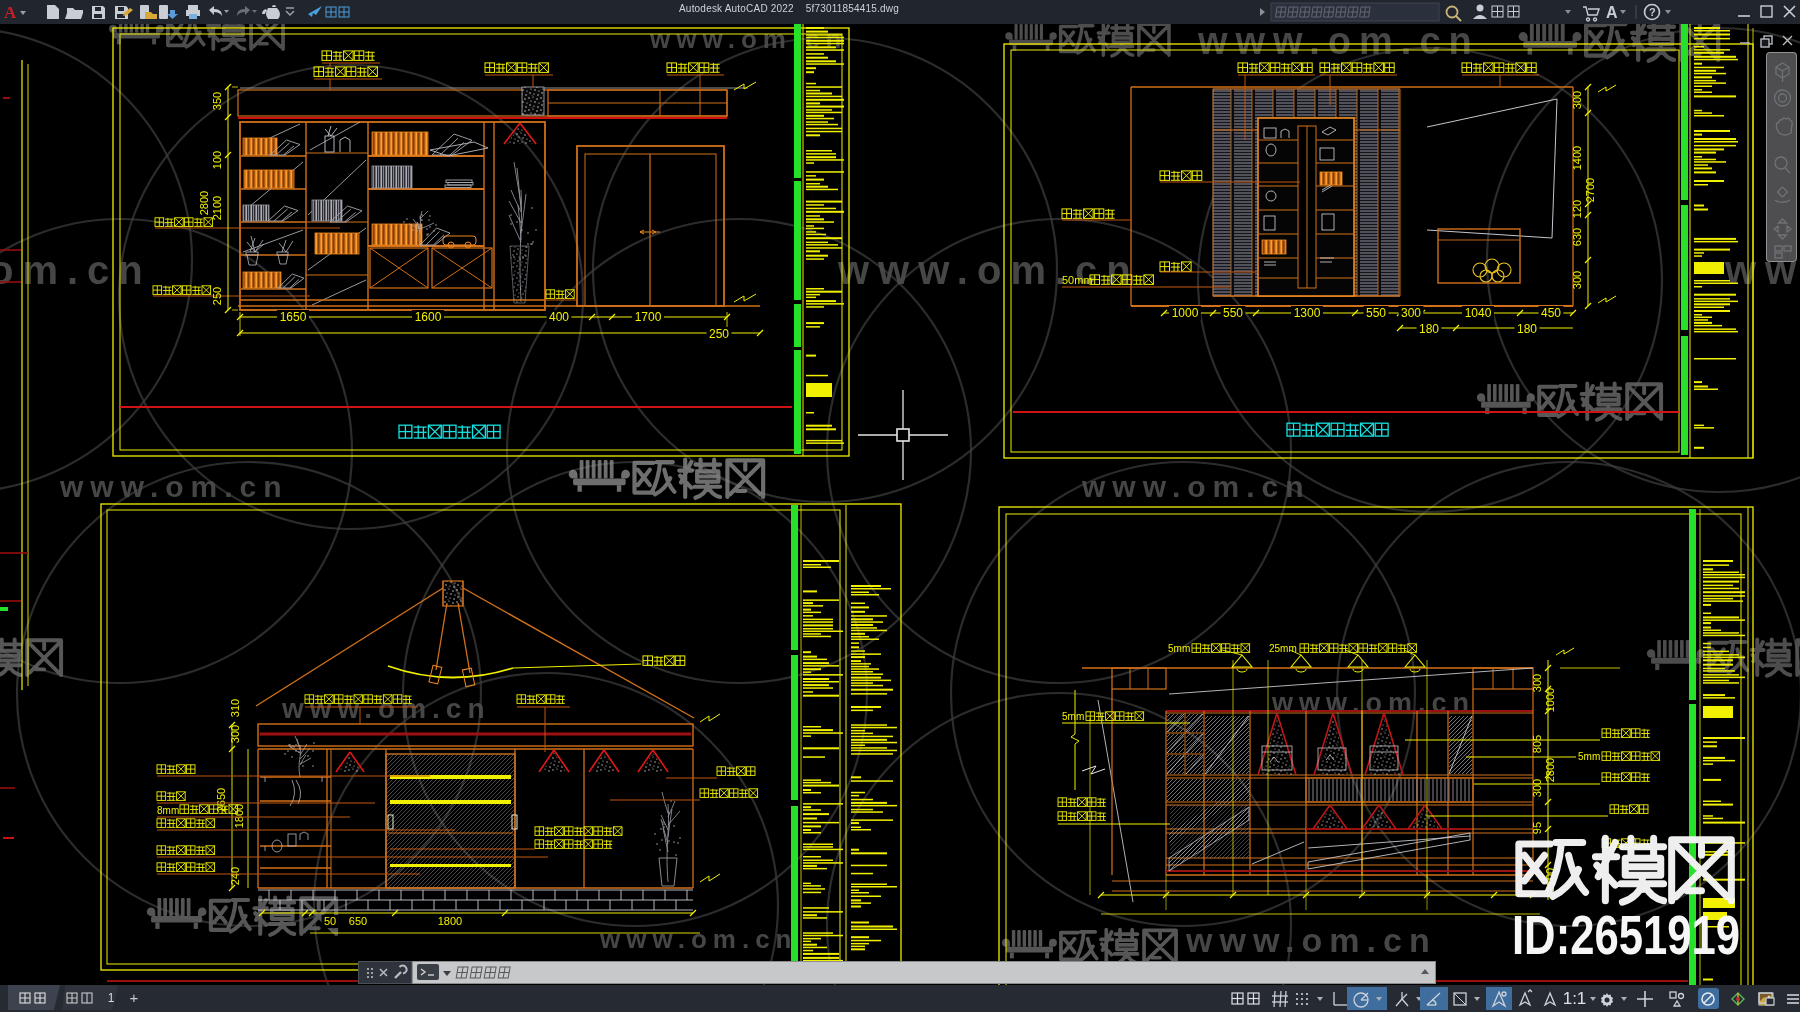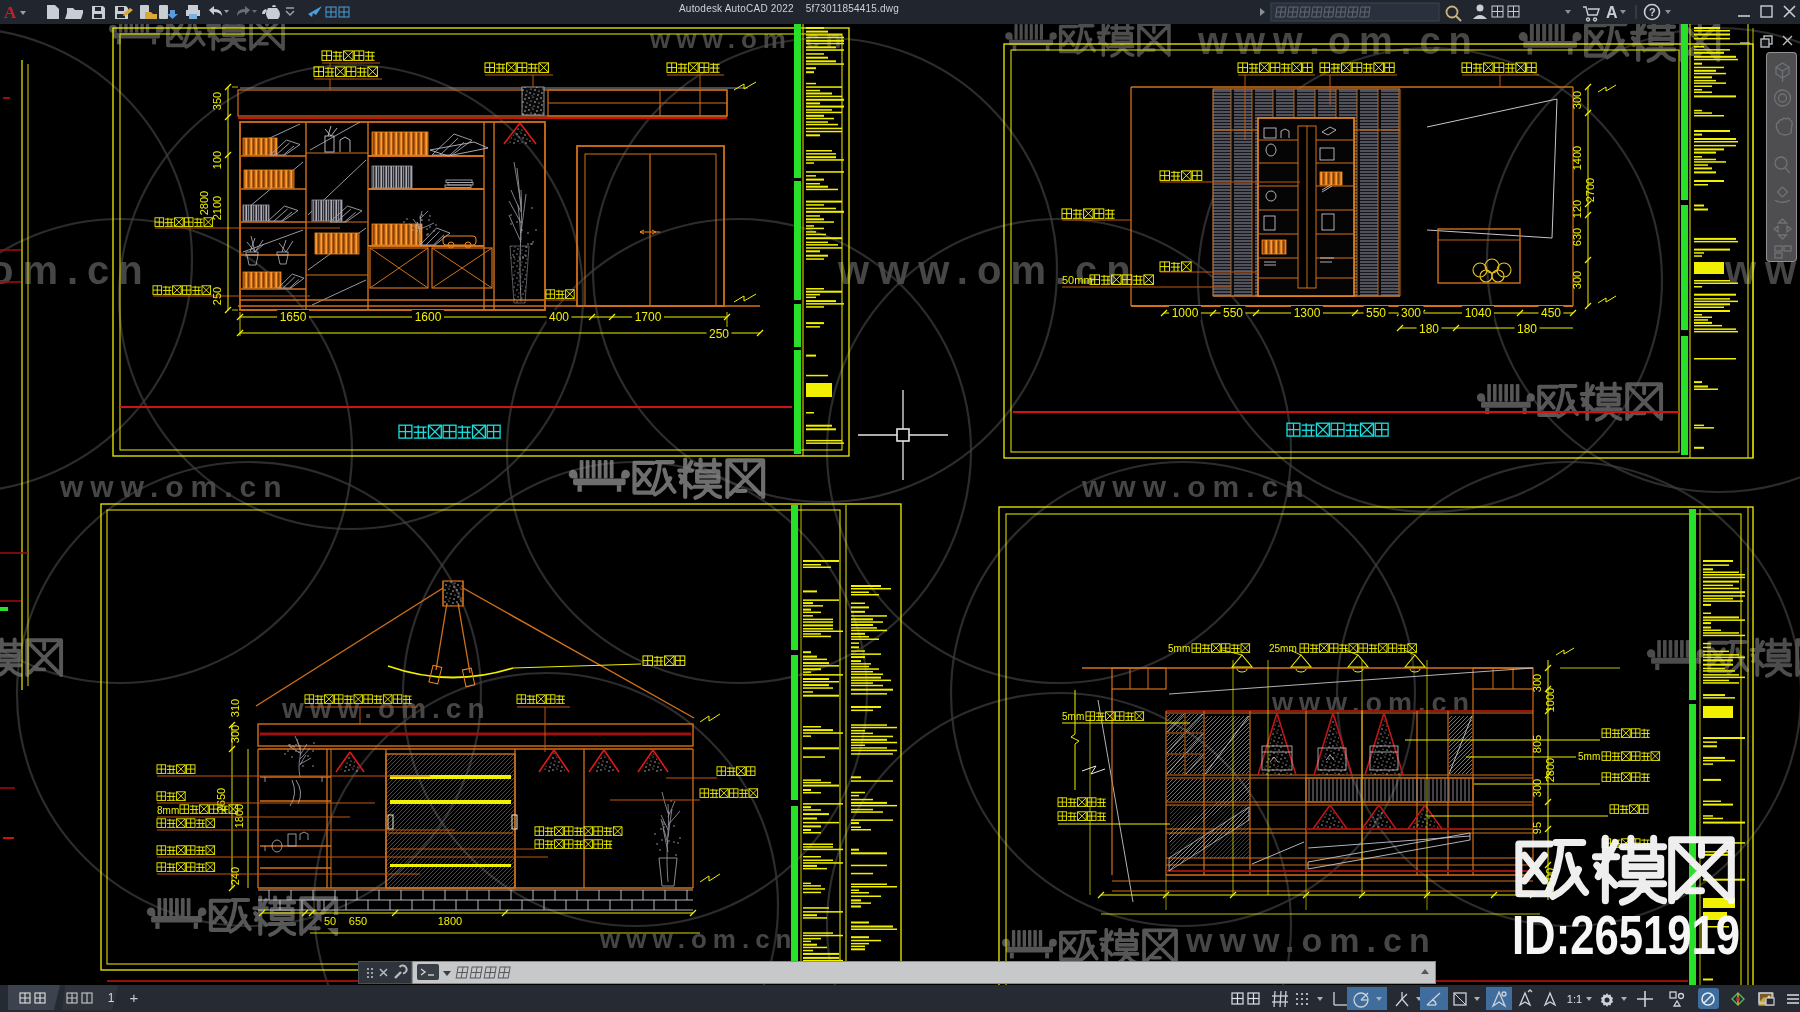--- a/index.html
+++ b/index.html
@@ -2561,21 +2561,21 @@
       </svg>
     </div>
     <div style="position:absolute;left:1538px;top:2px;width:24px;height:23px;display:flex;align-items:center;justify-content:center;">
       <svg width="20" height="20" viewBox="0 0 20 20">
         <g stroke="#cdd2d8" fill="none" stroke-width="1.3">
           <path d="M10 4 l-5 12 l5 -3 l5 3 z"></path>
         </g>
       </svg>
     </div>
     <div style="position:absolute;left:1560px;top:2px;width:40px;height:23px;display:flex;align-items:center;justify-content:center;">
-      <span style="font-size:11px;color:#dde0e4">1:1</span>
+      <span style="font-size:17px;color:#dde0e4">1:1</span>
       <svg width="8" height="6" style="margin-left:3px">
         <path d="M1 1 l3 4 l3 -4 z" fill="#aab0b8"></path>
       </svg>
     </div>
     <div style="position:absolute;left:1592px;top:2px;width:40px;height:23px;display:flex;align-items:center;justify-content:center;">
       <svg width="20" height="20" viewBox="0 0 20 20">
         <path d="M10 4 l1.2 2 l2.3 -.6 l.6 2.3 l2 1.2 l-1 2.1 l1 2.1 l-2 1.2 l-.6 2.3 l-2.3 -.6 l-1.2 2 l-1.2 -2 l-2.3 .6 l-.6 -2.3 l-2 -1.2 l1 -2.1 l-1 -2.1 l2 -1.2 l.6 -2.3 l2.3 .6 z" fill="#cdd2d8"></path>
         <circle cx="10" cy="11" r="2.5" fill="#262b33"></circle>
       </svg>
       <svg width="8" height="6" style="margin-left:3px">

